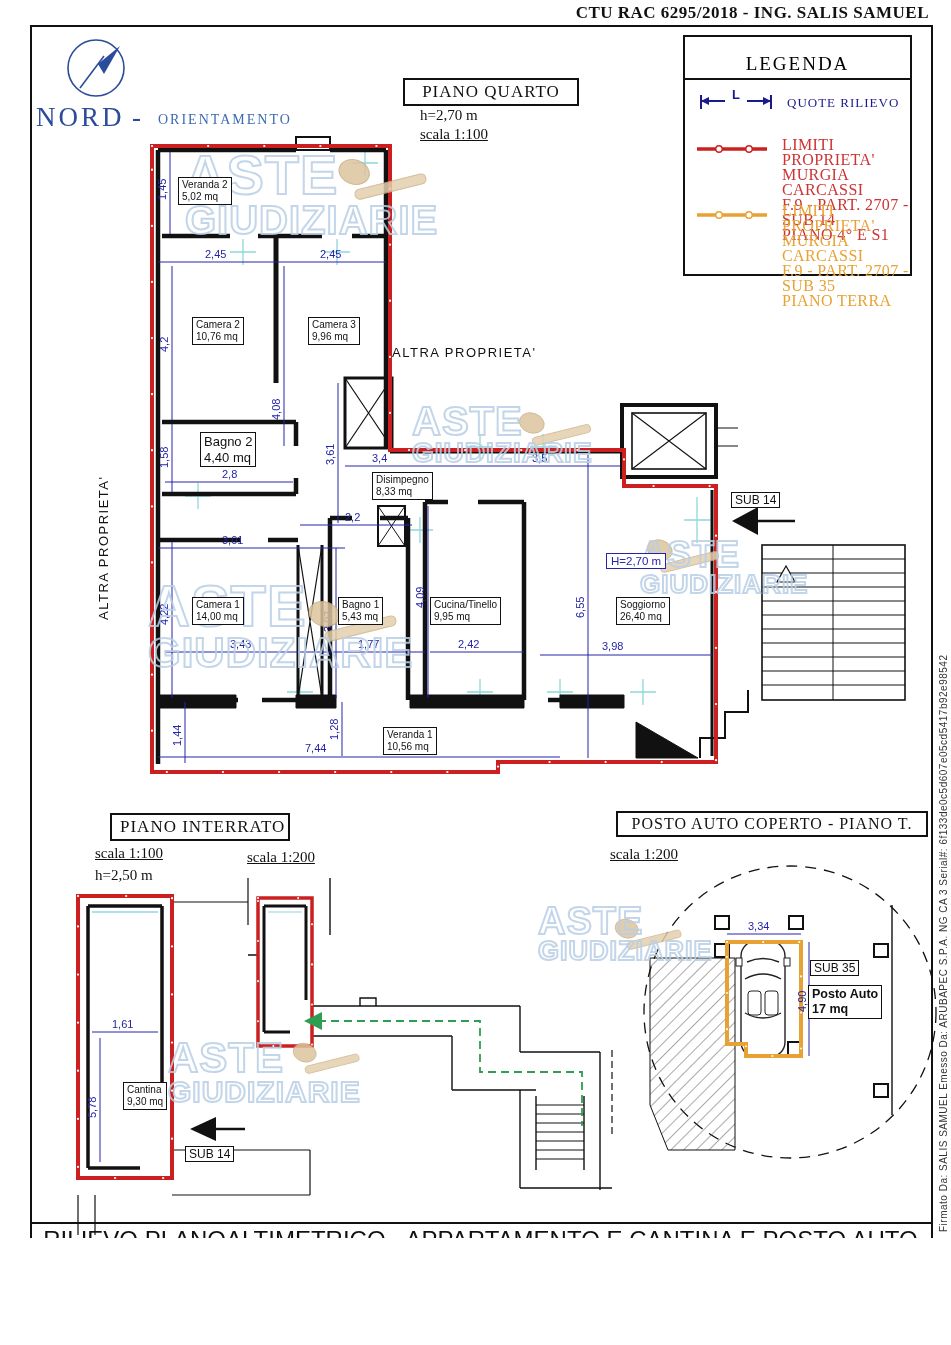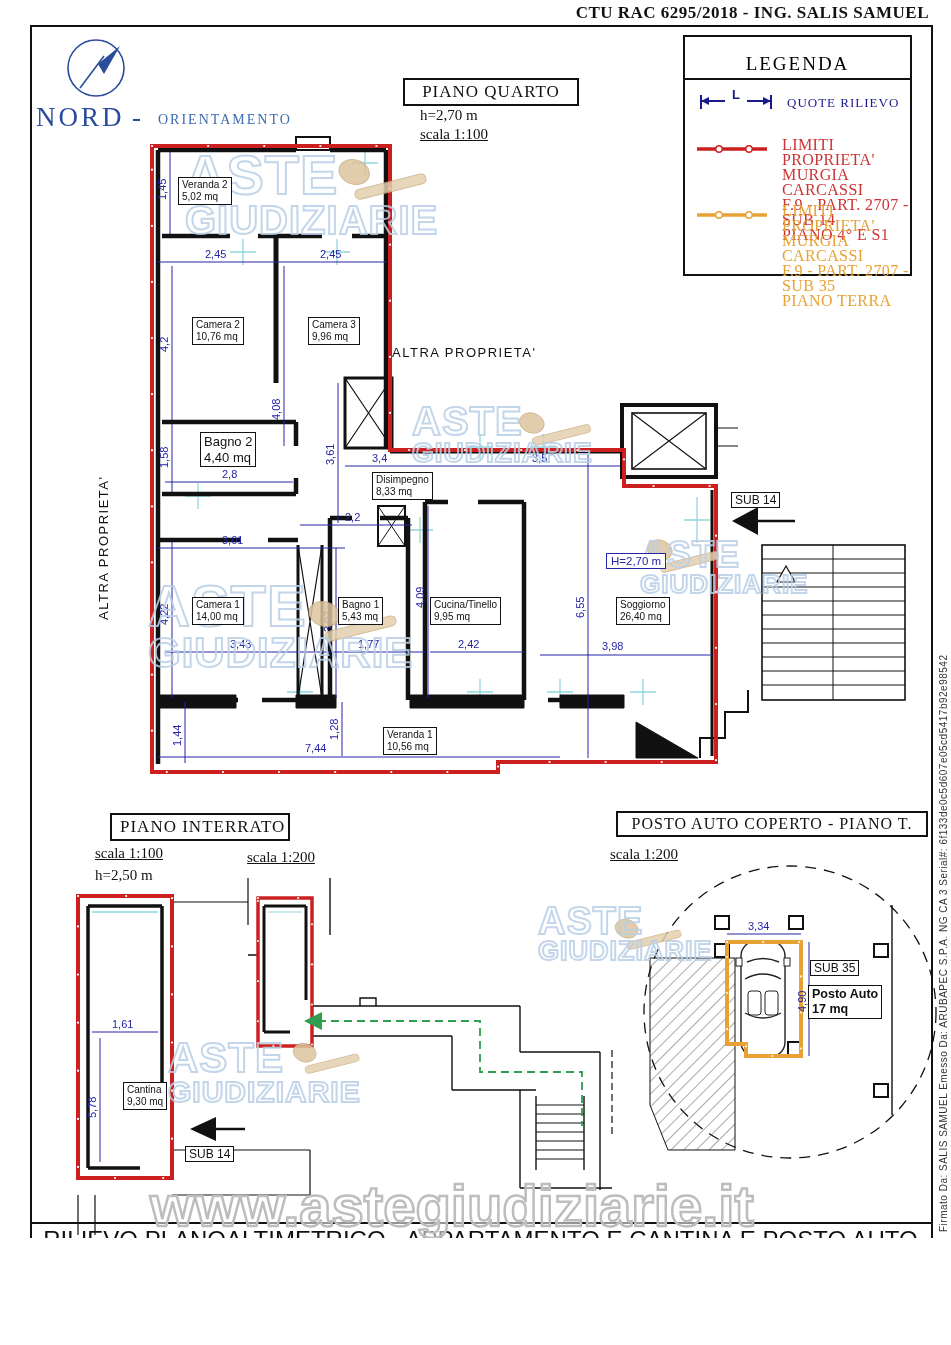--- a/index.html
+++ b/index.html
@@ -358,21 +358,20 @@
     <div style="font-size:42px;">GIUDIZIARIE</div>
     </div>
   <div class="wm" style="left:538px;top:903px;">
     <div style="font-size:38px;">ASTE</div>
     <div style="font-size:27px;">GIUDIZIARIE</div>
     </div>
   <div class="wm" style="left:168px;top:1038px;">
     <div style="font-size:42px;">ASTE</div>
     <div style="font-size:30px;">GIUDIZIARIE</div>
     </div>
-  <div class="wm-url">www.astegiudiziarie.it</div>
 
   <svg class="gavel" style="left:330px;top:150px;" width="110" height="66" viewBox="0 0 100 60">
     <rect x="22" y="30" width="66" height="9" rx="4" transform="rotate(-14 50 34)" fill="#e4d0ae" stroke="#cdb38a" stroke-width="1"></rect>
     <ellipse cx="22" cy="20" rx="14" ry="11" transform="rotate(18 22 20)" fill="#dcc49e" stroke="#c8ad83" stroke-width="1"></ellipse>
     </svg>
   <svg class="gavel" style="left:512px;top:405px;" width="90" height="54" viewBox="0 0 100 60">
     <rect x="22" y="30" width="66" height="9" rx="4" transform="rotate(-14 50 34)" fill="#e4d0ae" stroke="#cdb38a" stroke-width="1"></rect>
     <ellipse cx="22" cy="20" rx="14" ry="11" transform="rotate(18 22 20)" fill="#dcc49e" stroke="#c8ad83" stroke-width="1"></ellipse>
     </svg>
   <svg class="gavel" style="left:300px;top:592px;" width="110" height="66" viewBox="0 0 100 60">

